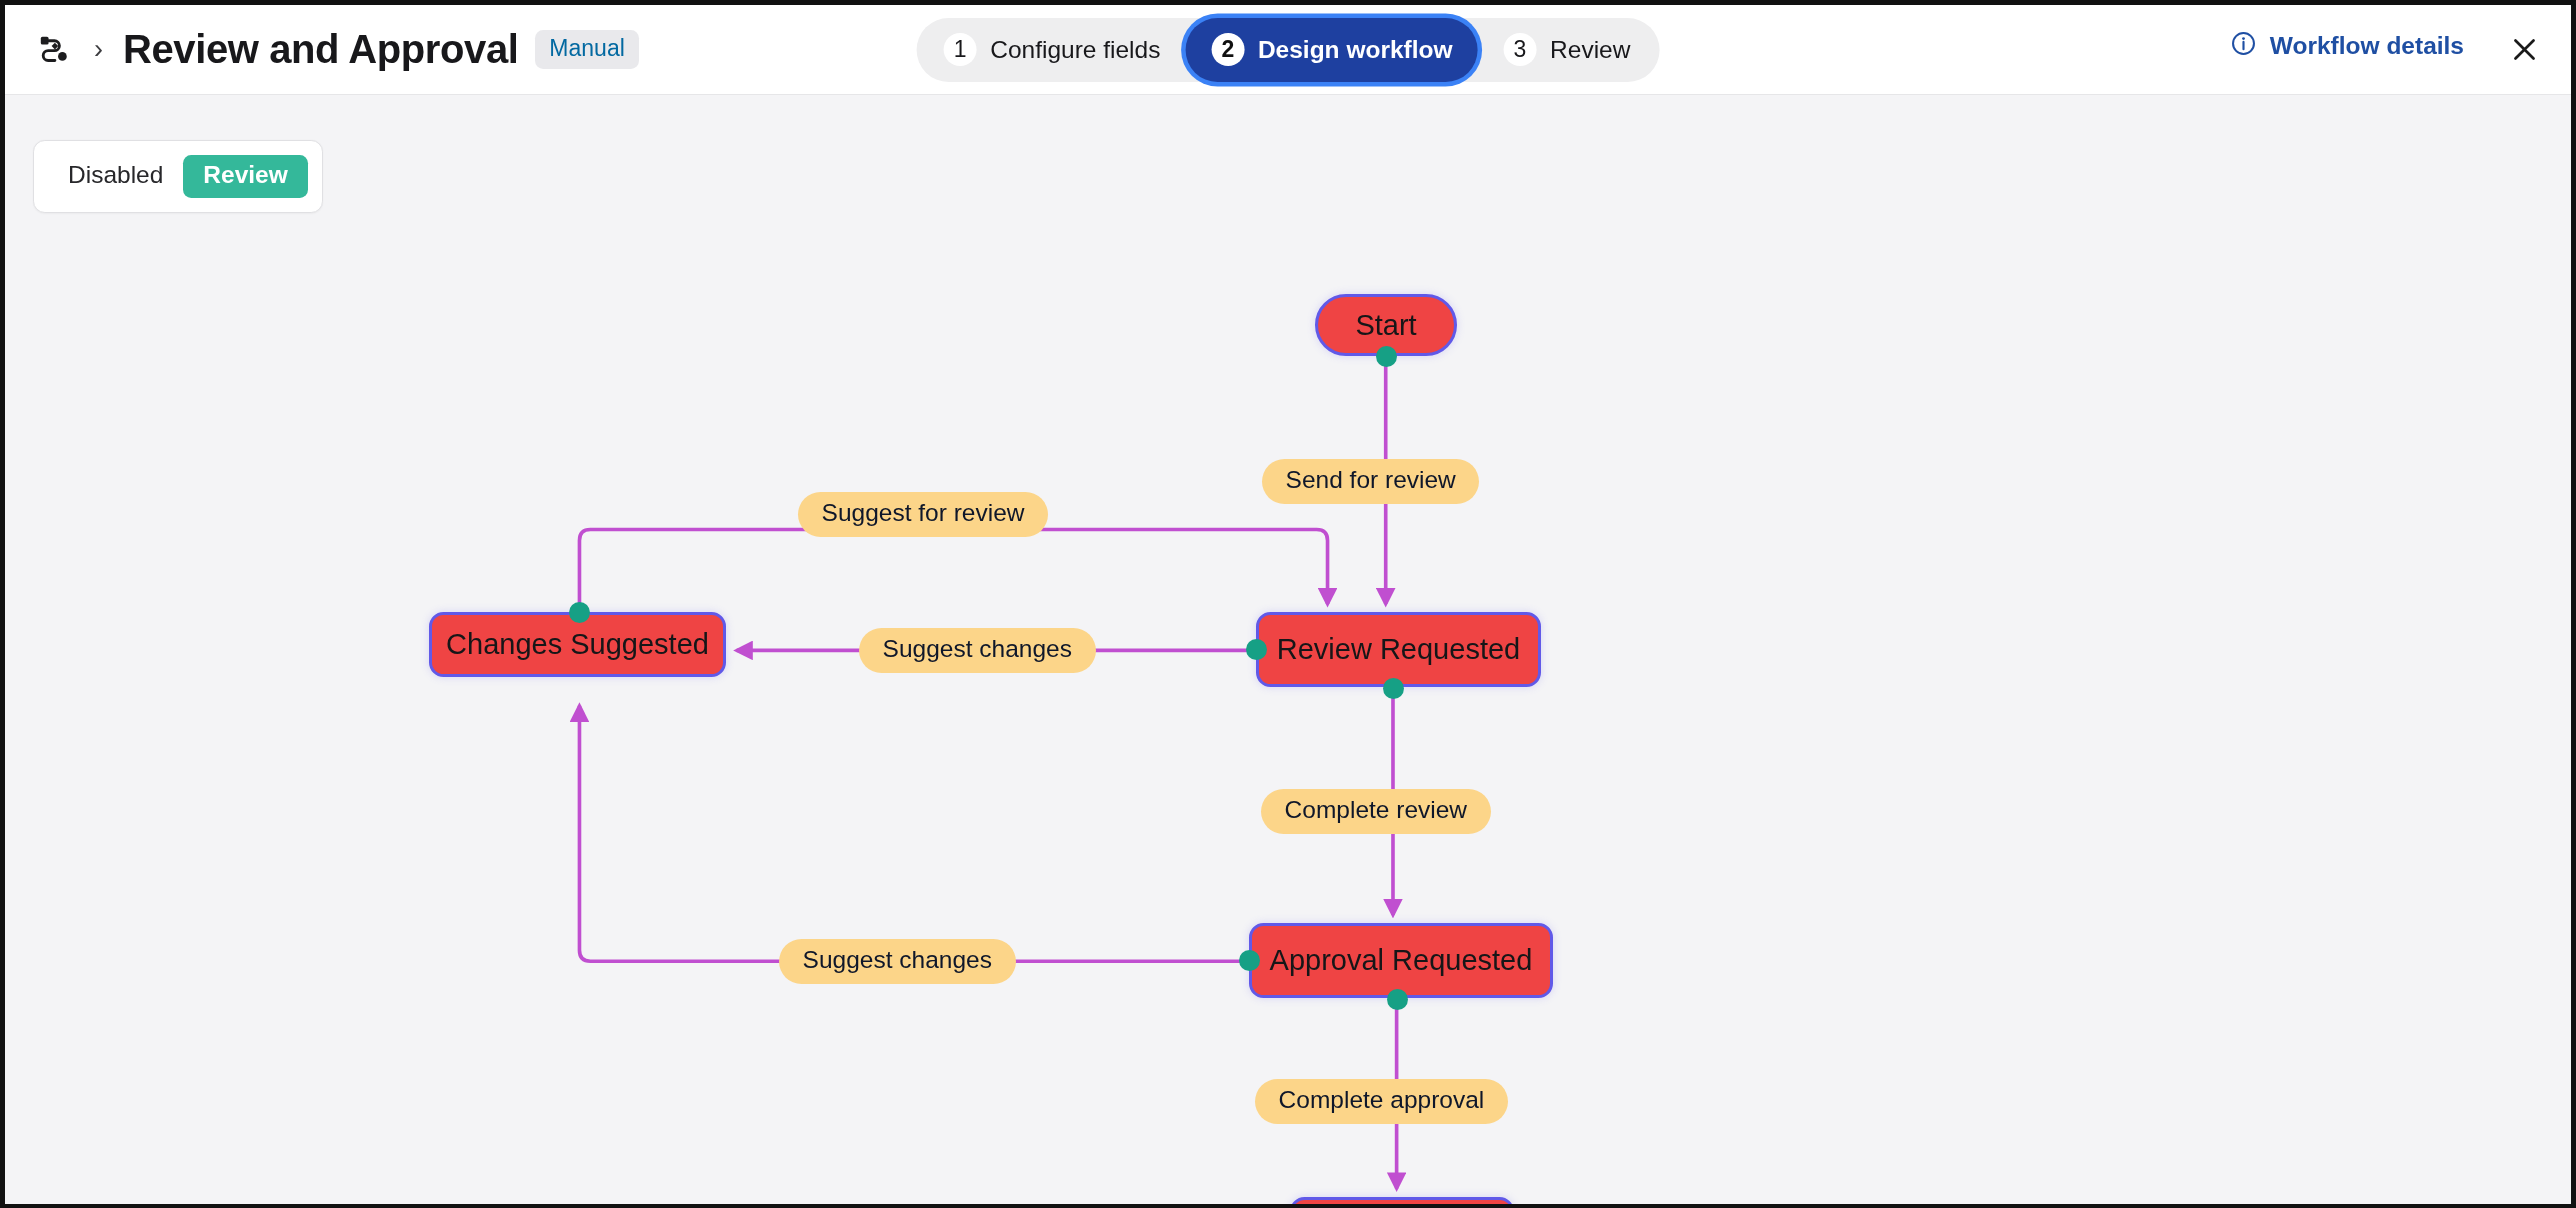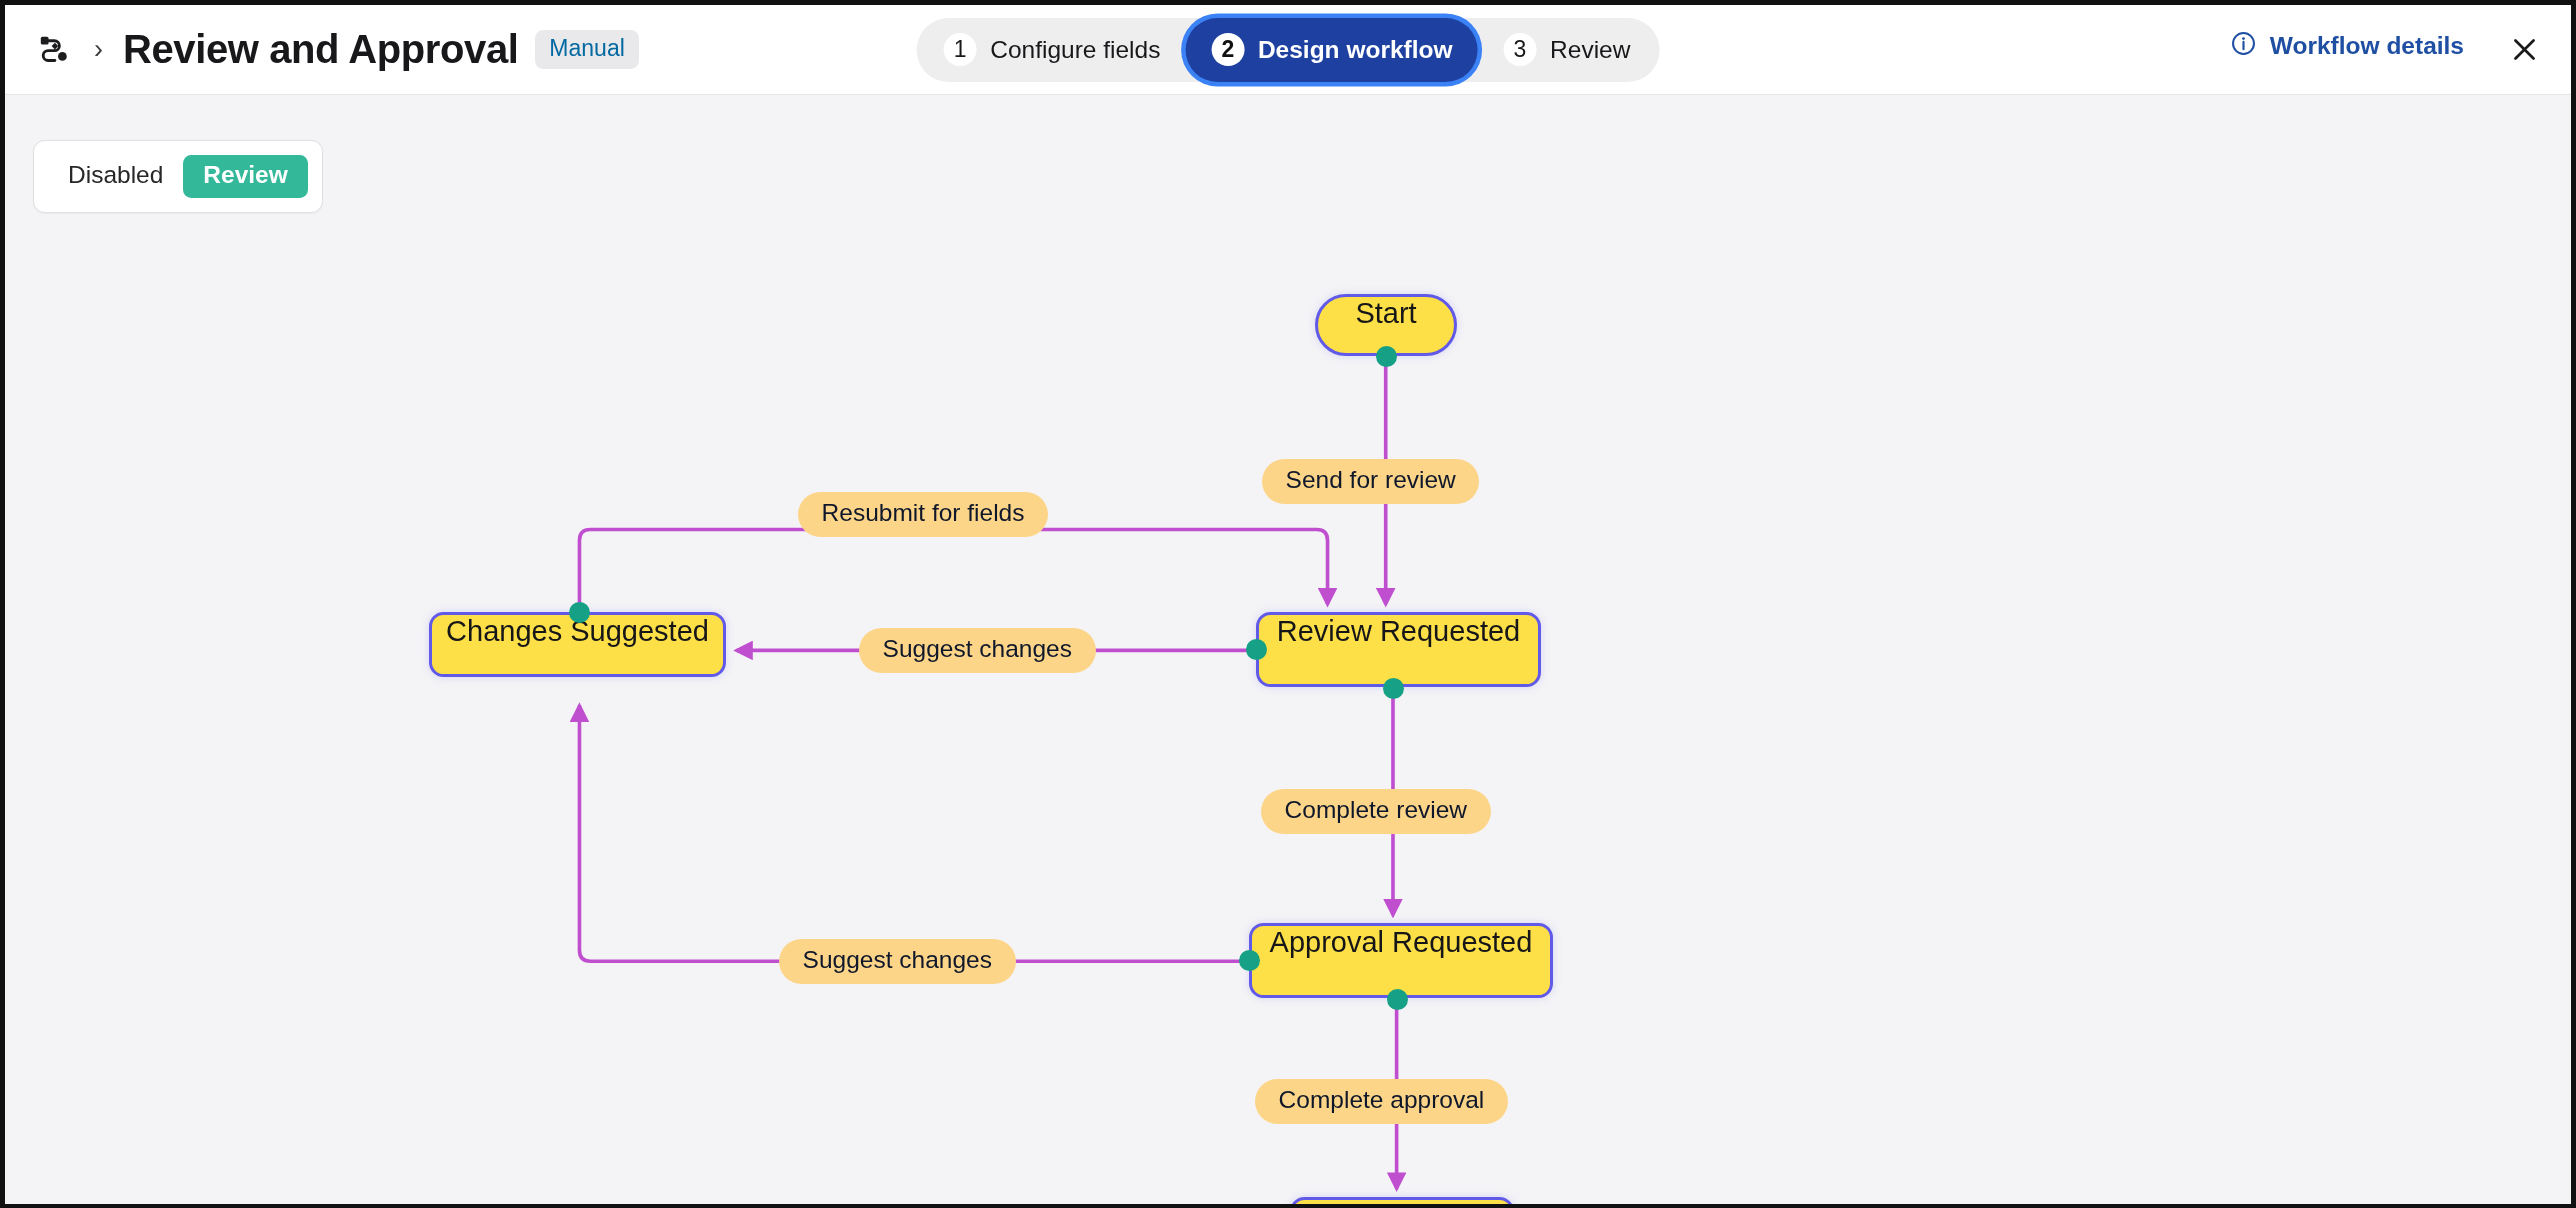--- a/index.html
+++ b/index.html
@@ -200,24 +200,24 @@
     position: absolute;
     left: 0; top: 0;
     width: 2576px;
     height: 1119px;
     pointer-events: none;
   }
 
   
   .node {
     position: absolute;
-    background: #fde047;
+    background: #ef4444;
     border: 3.6px solid #6159e8;
     display: flex;
-    align-items: flex-start;
+    align-items: center;
     justify-content: center;
     color: #1a1a1a;
     box-shadow: 0 0 9px rgba(110,100,240,0.22);
     cursor: pointer;
     z-index: 5;
   }
   .node-text {
     font-size: 29px;
     color: #161618;
     white-space: nowrap;
@@ -350,21 +350,21 @@
     </div>
     <div class="dot" style="left:1234px; top:855px;"></div>
     <div class="dot" style="left:1382px; top:894px;"></div>
 
     <div class="node rect" style="left:1285px; top:1102px; width:224px; height:75px;">
       
     </div>
 
     <div class="edge-label" style="left:1257px; top:364px;">Send for review</div>
 
-    <div class="edge-label" style="left:793px; top:397px;">Resubmit for fields</div>
+    <div class="edge-label" style="left:793px; top:397px;">Suggest for review</div>
 
     <div class="edge-label" style="left:854px; top:533px;">Suggest changes</div>
 
     <div class="edge-label" style="left:1256px; top:694px;">Complete review</div>
 
     <div class="edge-label" style="left:774px; top:844px;">Suggest changes</div>
 
     <div class="edge-label" style="left:1250px; top:984px;">Complete approval</div>
 
   </div>

